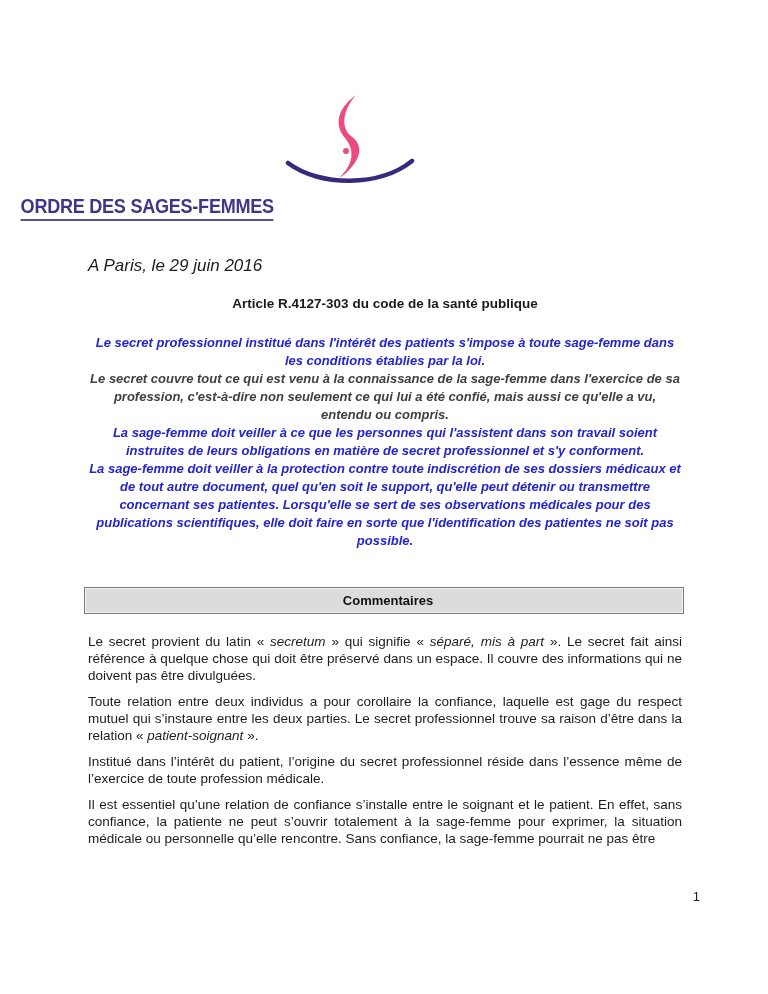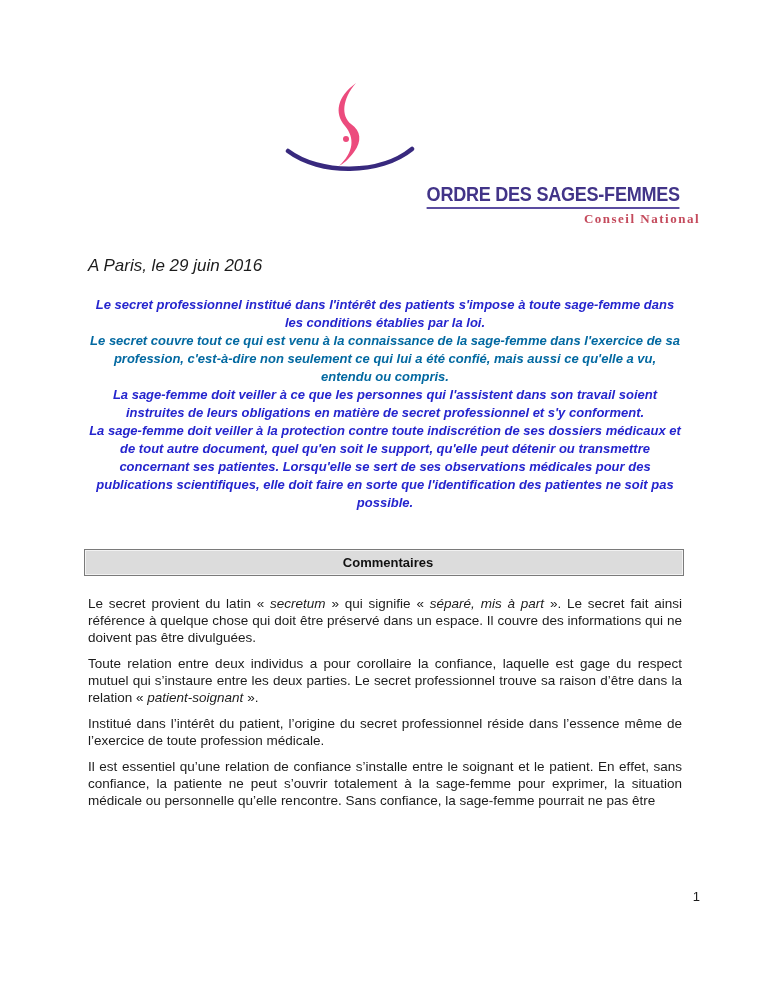--- a/index.html
+++ b/index.html
@@ -7,21 +7,21 @@
   body {
     width: 768px; height: 994px;
     font-family: "Liberation Sans", sans-serif;
     color: #1c1c1c;
     position: relative;
     overflow: hidden;
   }
   .page { position: absolute; inset: 0; background: #ffffff; }
 
   
-  .logo { position: absolute; top: 82px; left: 0; width: 700px; text-align: right; }
+  .logo { position: absolute; top: 94px; left: 0; width: 700px; text-align: left; }
   .logo svg { display: block; margin: 0 auto; }
   .logo-org {
     display: inline-block;
     margin-top: 6px;
     font-size: 21px;
     font-weight: bold;
     letter-spacing: -0.3px;
     transform: scaleX(0.86);
     transform-origin: center;
     color: #423488;
@@ -109,30 +109,30 @@
                C 52,15 49,31 60,44
                C 70,56 69,70 54,84
                C 58,82 64,77 69,70
                C 77,59 76,49 66,42
                C 56,34 57,17 71,1 Z" fill="#ec4b7d"></path>
       <circle cx="61" cy="57" r="3" fill="#ec4b7d"></circle>
 
       <path d="M 3,69 C 35,93 95,93 127,67" fill="none" stroke="#38297e" stroke-width="4.5" stroke-linecap="round"></path>
     </svg>
     <div class="logo-org">ORDRE DES SAGES-FEMMES</div>
-    <div class="logo-sub">Conseil National</div>
   </div>
 
   <div class="content">
     <p class="date-line">A Paris, le 29 juin 2016</p>
 
+    <h1 class="doc-title">Article R.4127-303 du code de la santé publique</h1>
 
     <div class="article-text">
         <p class="article-line" style="color: rgb(37, 37, 206);">Le secret professionnel institué dans l'intérêt des patients s'impose à toute sage-femme dans les conditions établies par la loi.</p>
-        <p class="article-line" style="color: #0369a1;">Le secret couvre tout ce qui est venu à la connaissance de la sage-femme dans l'exercice de sa profession, c'est-à-dire non seulement ce qui lui a été confié, mais aussi ce qu'elle a vu, entendu ou compris.</p>
+        <p class="article-line" style="color: #404040;">Le secret couvre tout ce qui est venu à la connaissance de la sage-femme dans l'exercice de sa profession, c'est-à-dire non seulement ce qui lui a été confié, mais aussi ce qu'elle a vu, entendu ou compris.</p>
         <p class="article-line" style="color: rgb(37, 37, 206);">La sage-femme doit veiller à ce que les personnes qui l'assistent dans son travail soient instruites de leurs obligations en matière de secret professionnel et s'y conforment.</p>
         <p class="article-line" style="color: rgb(37, 37, 206);">La sage-femme doit veiller à la protection contre toute indiscrétion de ses dossiers médicaux et de tout autre document, quel qu'en soit le support, qu'elle peut détenir ou transmettre concernant ses patientes. Lorsqu'elle se sert de ses observations médicales pour des publications scientifiques, elle doit faire en sorte que l'identification des patientes ne soit pas possible.</p>
       </div>
 
     <div class="comm-box">
       <span class="comm-heading">Commentaires</span>
     </div>
 
     <div class="comm-body">
         <p class="body-par"><span>Le secret provient du latin « </span><span class="it">secretum</span><span> » qui signifie « </span><span class="it">séparé, mis à part</span><span> ». Le secret fait ainsi référence à quelque chose qui doit être préservé dans un espace. Il couvre des informations qui ne doivent pas être divulguées.</span></p>

